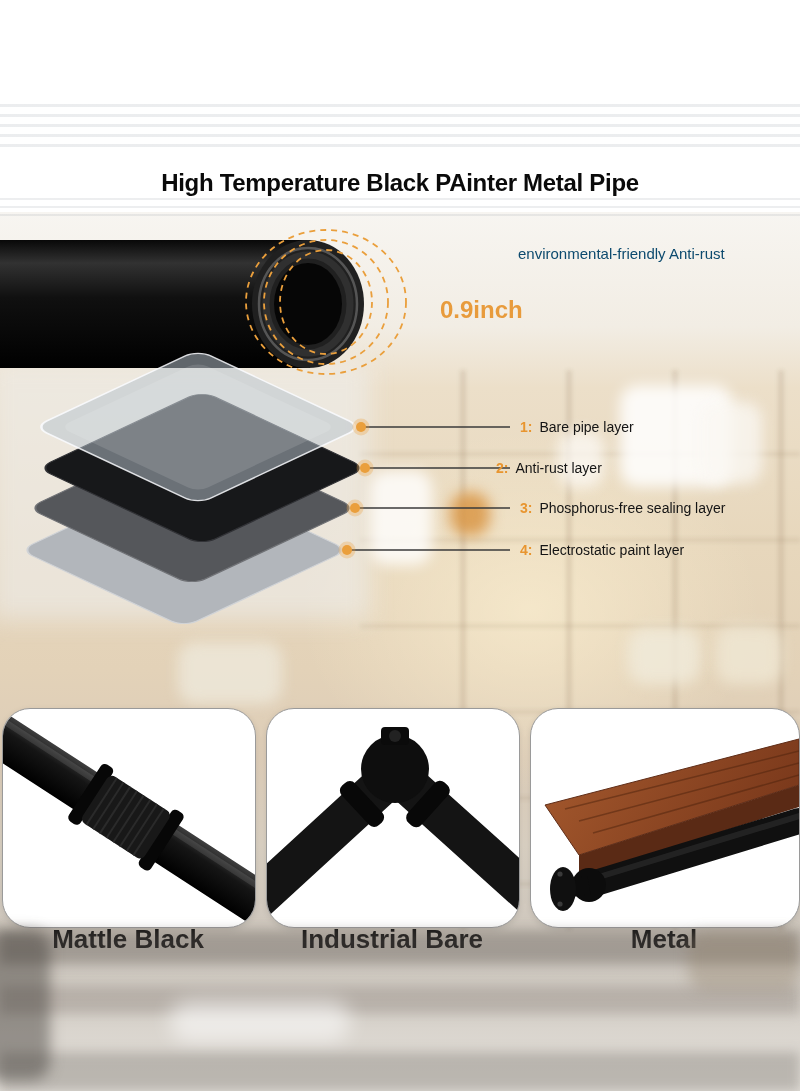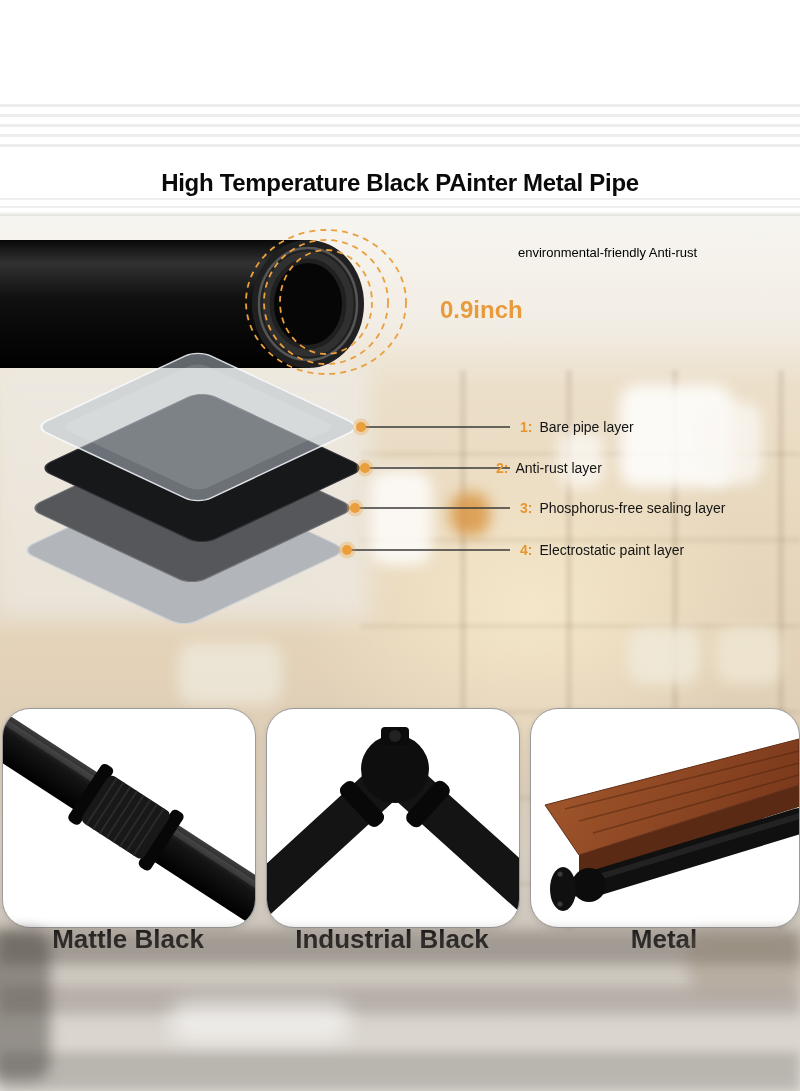--- a/index.html
+++ b/index.html
@@ -24,21 +24,21 @@
   
   .topwhite{left:0;top:0;width:800px;height:222px;background:#ffffff;}
   .stripesA{left:0;top:104px;width:800px;height:48px;opacity:.5;
     background:repeating-linear-gradient(180deg, rgba(170,176,184,0.45) 0 3px, transparent 3px 10px);}
   .stripesB{left:0;top:198px;width:800px;height:24px;opacity:.38;
     background:repeating-linear-gradient(180deg, rgba(160,166,174,0.5) 0 2px, transparent 2px 8px);}
   .title{left:0;top:158px;width:800px;text-align:center;font-size:24px;font-weight:700;
     letter-spacing:-0.3px;color:#0a0a0a;line-height:50px;white-space:nowrap;}
 
   
-  .note{left:518px;top:245px;width:282px;font-size:13px;color:#000000;}
+  .note{left:518px;top:245px;width:282px;font-size:15px;color:#0c4a6e;}
   .sizeLabel{left:440px;top:296px;font-size:24px;font-weight:700;color:#E89B3C;}
 
   
   .legend-row{height:26px;line-height:26px;font-size:14px;white-space:nowrap;}
   .legend-num{color:#E8952F;font-weight:700;margin-right:7px;}
   .legend-label{color:#141414;}
 
   
   .card{top:708px;height:218px;background:#fff;border:1px solid #9a9a9a;border-radius:28px;
     overflow:hidden;box-shadow:0 2px 6px rgba(0,0,0,0.10);}
@@ -210,21 +210,21 @@
         <circle cx="58" cy="176" r="17" fill="#0c0c0c"></circle>
         <line x1="34" y1="180" x2="58" y2="176" stroke="#0c0c0c" stroke-width="18"></line>
         <ellipse cx="32" cy="180" rx="13" ry="22" fill="#101010"></ellipse>
         <circle cx="29" cy="165" r="2.6" fill="#3a3a3a"></circle>
         <circle cx="29" cy="195" r="2.6" fill="#3a3a3a"></circle>
       </g>
     </svg>
   </div>
 
   <div class="abs feature-label" style="left:0;width:256px;">Mattle Black</div>
-  <div class="abs feature-label" style="left:264px;width:256px;">Industrial Black</div>
+  <div class="abs feature-label" style="left:264px;width:256px;">Industrial Bare</div>
   <div class="abs feature-label" style="left:528px;width:272px;">Metal</div>
 
   <div class="abs floor-band1"></div>
   <div class="abs floor-band2"></div>
   <div class="abs floor-bright"></div>
   <div class="abs floor-bottom"></div>
   <div class="abs blob" style="left:-20px;top:930px;width:70px;height:150px;background:rgba(62,57,53,0.45);"></div>
   <div class="abs blob" style="left:688px;top:932px;width:112px;height:58px;background:rgba(142,126,104,0.35);"></div>
 
 </div>

